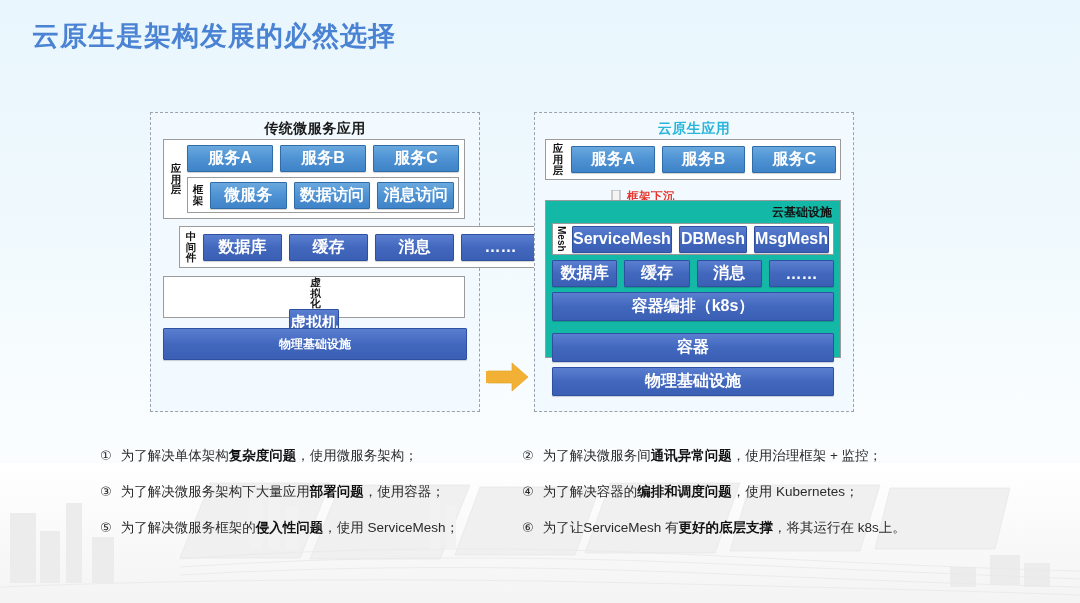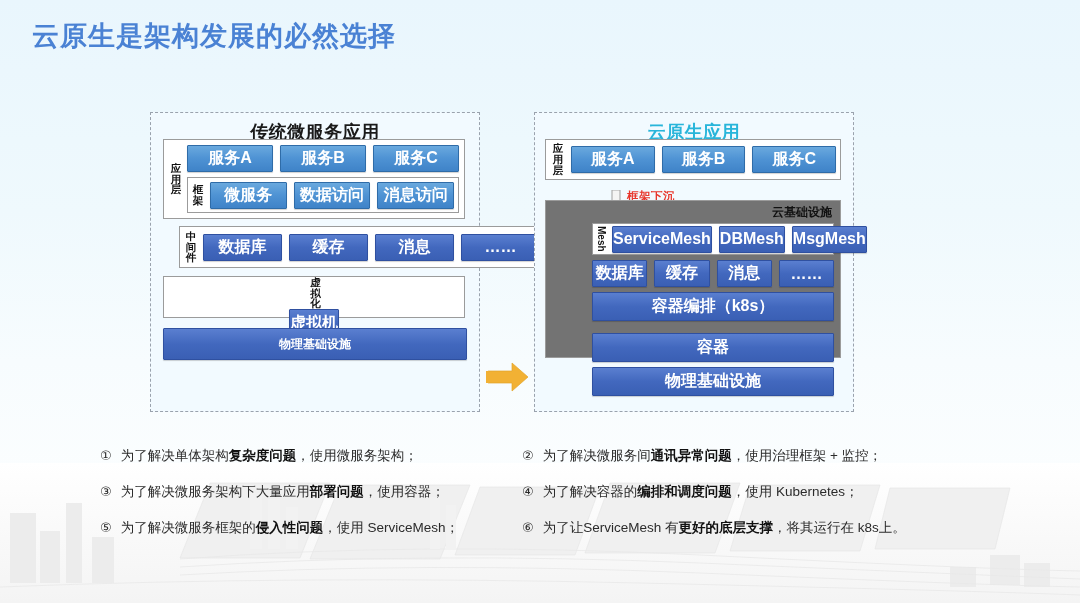--- a/index.html
+++ b/index.html
@@ -22,21 +22,21 @@
   }
   
   .diagram{position:absolute;left:0;top:108px;width:1080px;height:310px;z-index:2;}
   .panel{
     position:absolute;border:1.5px dashed #9aa2ad;background:#f2faff;
     box-sizing:border-box;
   }
   .panel.left{left:150px;top:4px;width:330px;height:300px;}
   .panel.right{left:534px;top:4px;width:320px;height:300px;}
   .panel-title{
-    text-align:center;font-size:18px;font-weight:bold;margin-top:7px;
+    text-align:center;font-size:14px;font-weight:bold;margin-top:7px;
     letter-spacing:.5px;
   }
   .panel.left .panel-title{color:#1a1a1a;}
   .panel.right .panel-title{color:#28b5da;}
   
   .group{
     position:absolute;border:1.5px solid #9b9b9b;background:#ffffff;
     box-sizing:border-box;display:flex;align-items:center;
   }
   .vlabel{
@@ -208,21 +208,21 @@
       </div>
     </div>
 
     <div class="sink-arrow">
       <svg width="18" height="30" viewBox="0 0 18 30">
         <polygon points="5,0 13,0 13,18 17,18 9,29 1,18 5,18" fill="#f4f4f4" stroke="#a8a8a8" stroke-width="1.1"></polygon>
       </svg>
     </div>
     <div class="sink-label">框架下沉</div>
 
-    <div class="group" style="left:10px;top:87px;width:296px;height:158px;display:block;background:#737373;padding-left:40px;">
+    <div class="group" style="left:10px;top:87px;width:296px;height:158px;display:block;background:#14b8a6;">
       <div class="cloud-infra-title" style="position:relative;right:auto;top:auto;text-align:right;padding:3px 8px 0 0;">云基础设施</div>
 
       <div class="framebox" style="position:relative;margin:2px 6px 0 6px;height:32px;">
         <div class="vlabel rot" style="width:13px;">Mesh</div>
         <div class="boxrow">
           <div class="cell blue-dark">ServiceMesh</div>
           <div class="cell blue-dark">DBMesh</div>
           <div class="cell blue-dark">MsgMesh</div>
         </div>
       </div>

